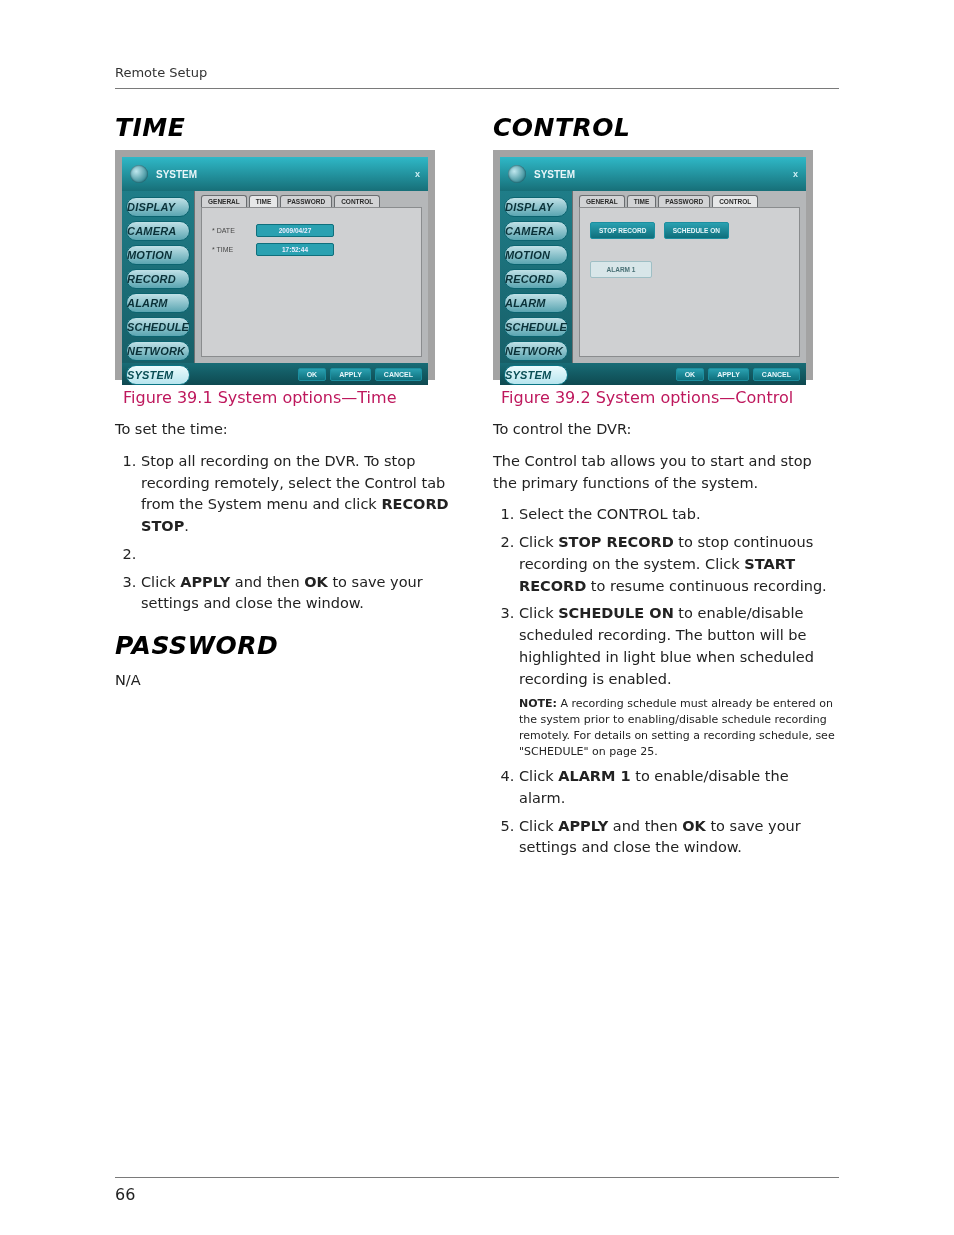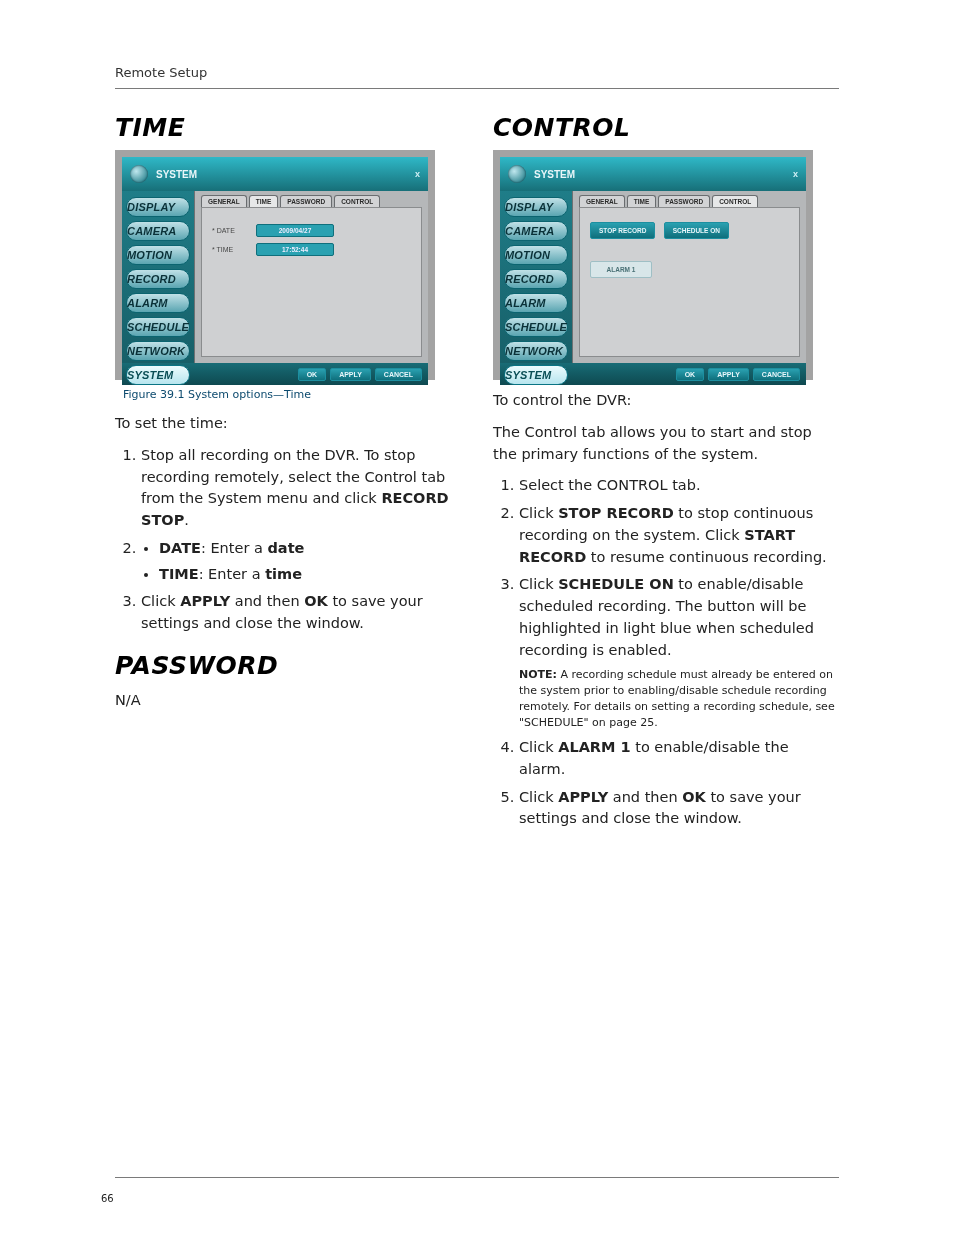--- a/index.html
+++ b/index.html
@@ -37,23 +37,23 @@
     text-transform:uppercase;color:#000;
   }
   .body{font-size:14.5px;line-height:1.5}
   p{margin:10px 0}
   ol{margin:6px 0 16px 0;padding-left:26px}
   ol li{margin:6px 0}
   ul.bullets{list-style:disc;margin:6px 0 6px 18px;padding:0}
   ul.bullets li{margin:4px 0}
   strong{font-weight:700}
   .note{font-size:11px;line-height:1.45;margin-top:6px}
-  .fig-caption{font-size:11px;color:#0c4a6e;margin:8px 0 12px 8px}
+  .fig-caption{font-size:16px;color:#be185d;margin:8px 0 12px 8px}
   .page-num{
-    position:absolute;bottom:46px;left:101px;font-size:10px
+    position:absolute;bottom:46px;left:115px;font-size:16px
   }
   .foot-rule{
     position:absolute;left:115px;right:115px;bottom:72px;height:1px;background:var(--rule)
   }
 
   
   .shot{
     width:320px;height:230px;border:7px solid #a3a3a3;background:#0e3b41;
     font-family:Arial,sans-serif;font-size:8px;color:#cfe;position:relative;margin-top:4px
   }
@@ -169,28 +169,20 @@
       </div>
       <div class="fig-caption">Figure 39.1 System options—Time</div>
 
       <div class="body">
         <p>To set the time:</p>
         <ol>
           <li>
             <span>Stop all recording on the DVR. To stop recording remotely, select the Control tab from the System menu and click </span><strong>RECORD STOP</strong><span>.</span>
           </li>
           <li>
-            <ul class="bullets">
-              <li>
-                <strong>DATE</strong><span>: Enter a </span><strong>date</strong>
-              </li>
-              <li>
-                <strong>TIME</strong><span>: Enter a </span><strong>time</strong>
-              </li>
-            </ul>
           </li>
           <li>
             <span>Click </span><strong>APPLY</strong><span> and then </span><strong>OK</strong><span> to save your settings and close the window.</span>
           </li>
         </ol>
       </div>
 
       <h1 class="section">Password</h1>
       <div class="body">
         <p>N/A</p>
@@ -235,20 +227,21 @@
               </div>
             </div>
           </div>
         </div>
         <div class="footer">
           <span class="fbtn">OK</span>
           <span class="fbtn">APPLY</span>
           <span class="fbtn">CANCEL</span>
         </div>
       </div>
+      <div class="fig-caption">Figure 39.2 System options—Control</div>
 
       <div class="body">
         <p>To control the DVR:</p>
         <p>The Control tab allows you to start and stop the primary functions of the system.</p>
         <ol>
           <li>Select the CONTROL tab.</li>
           <li>
             <span>Click </span><strong>STOP RECORD</strong><span> to stop continuous recording on the system. Click </span><strong>START RECORD</strong><span> to resume continuous recording.</span>
           </li>
           <li>

